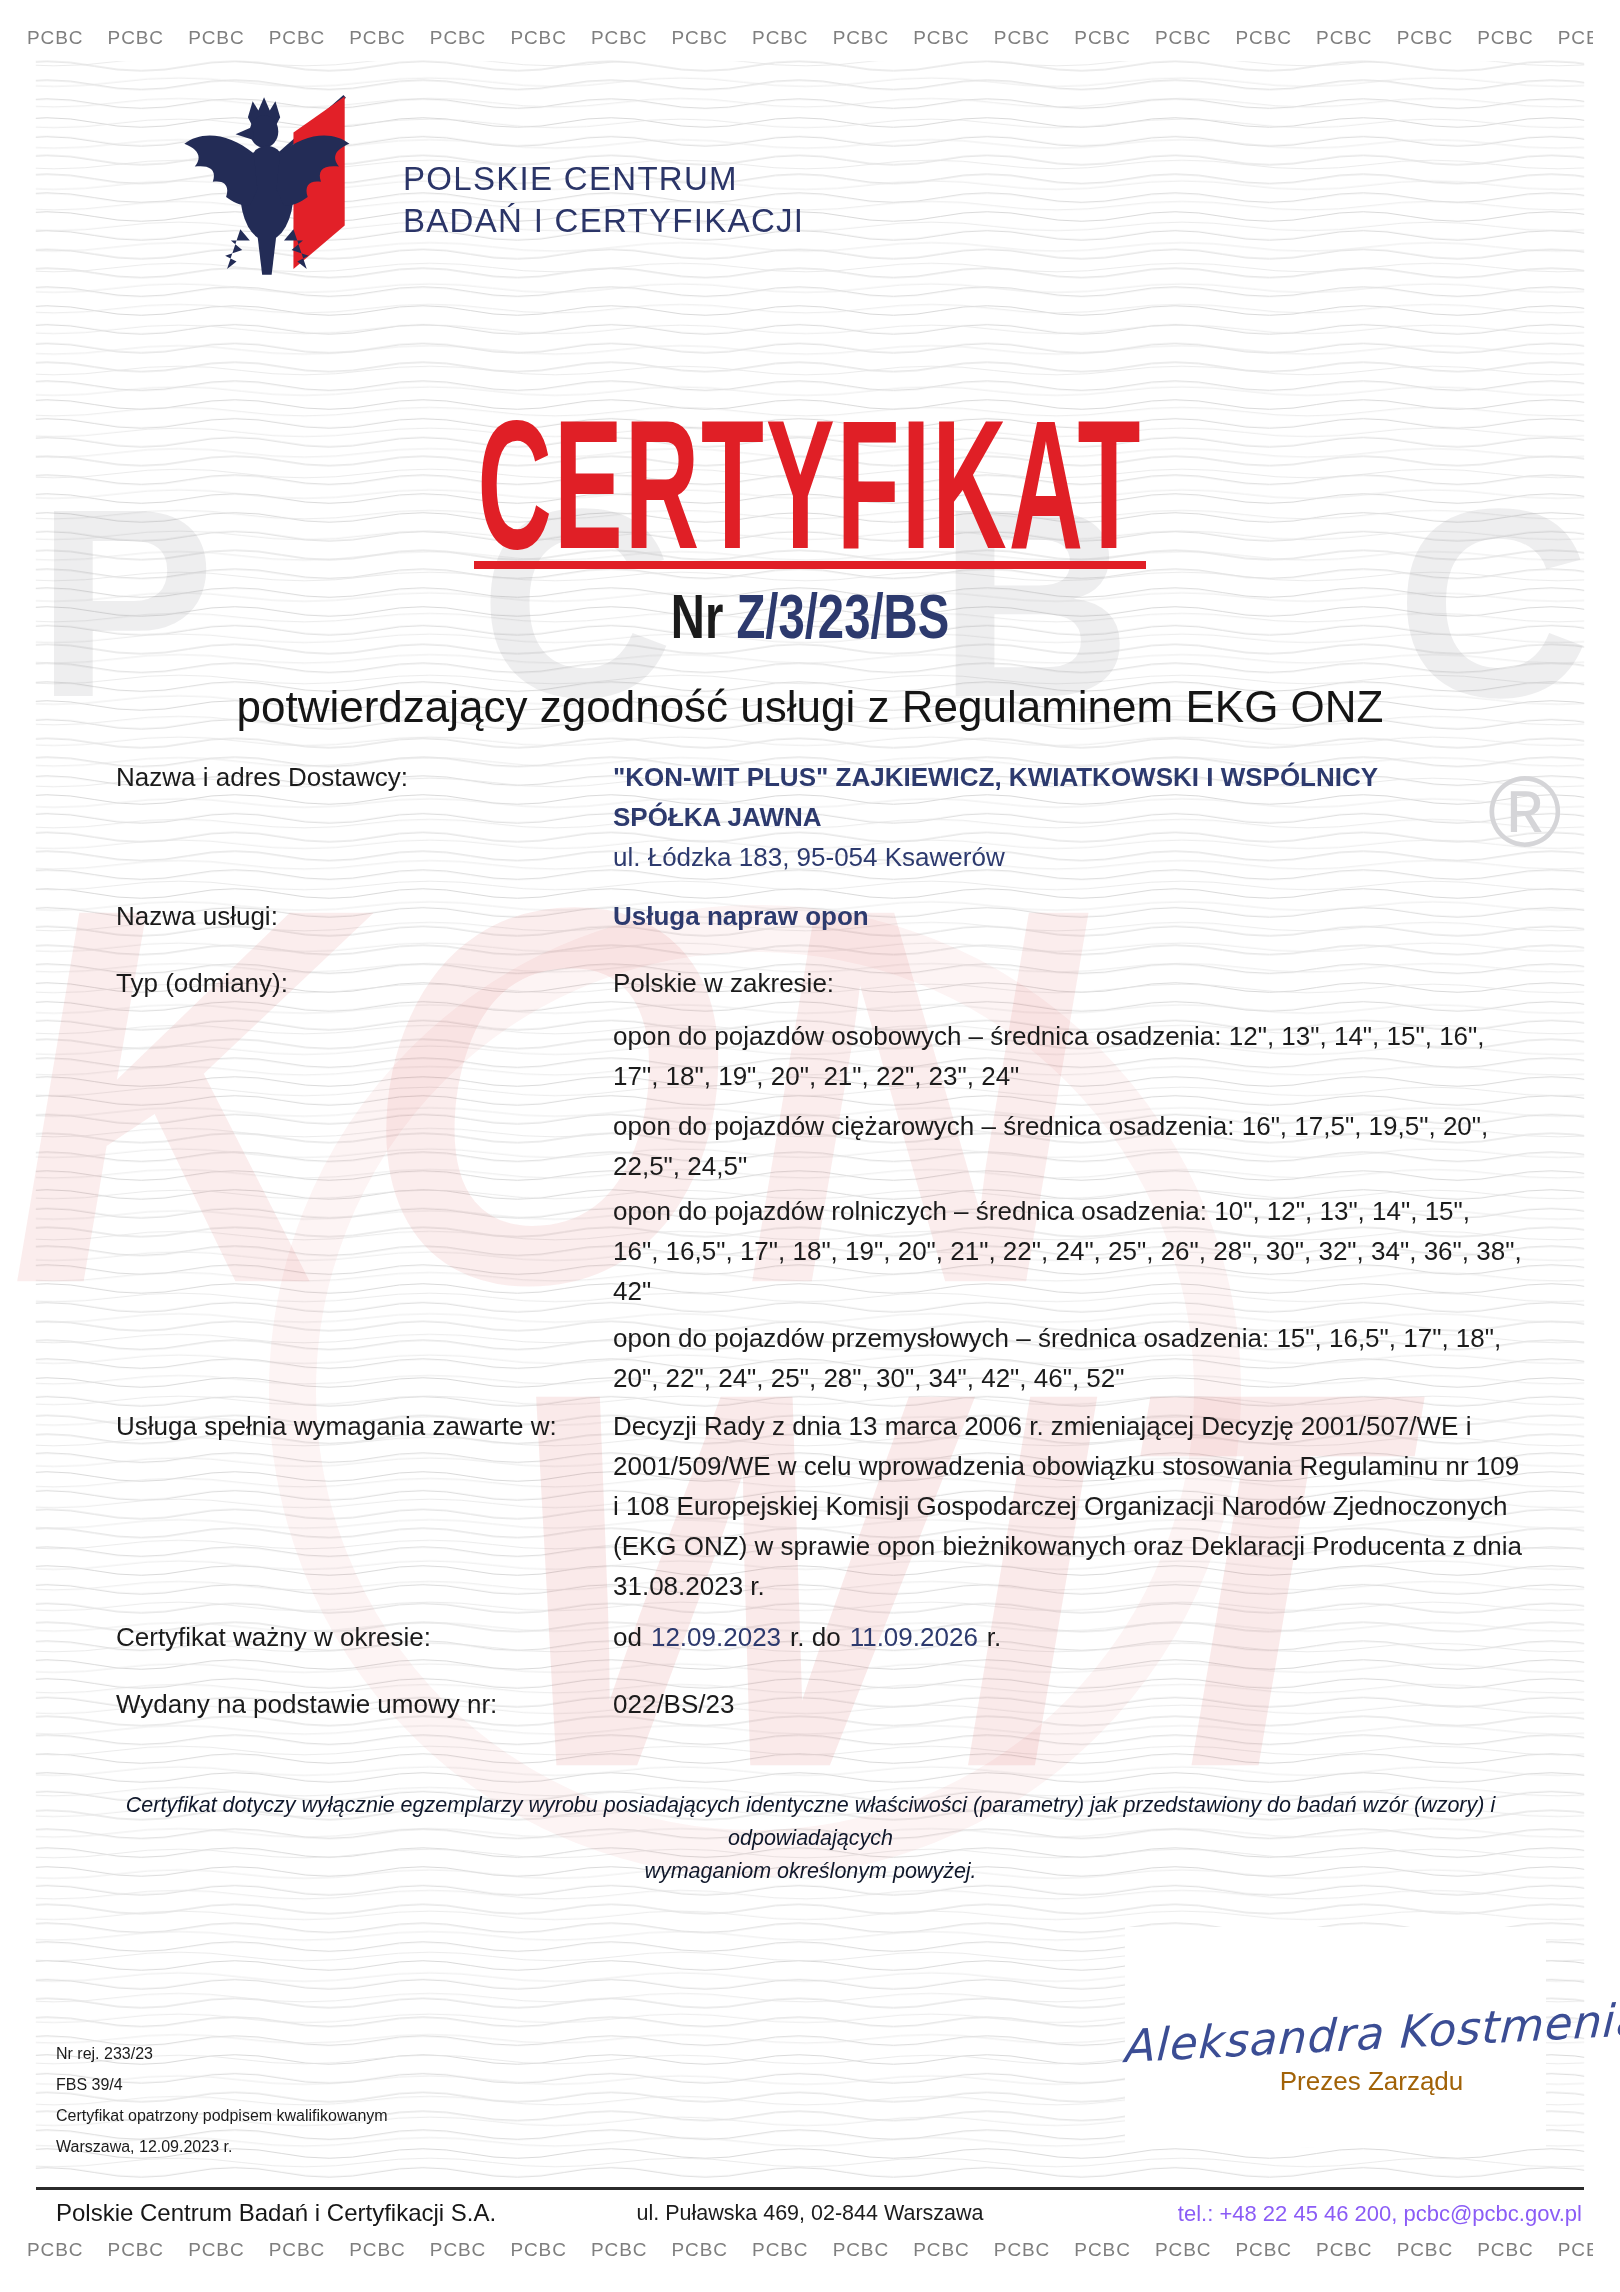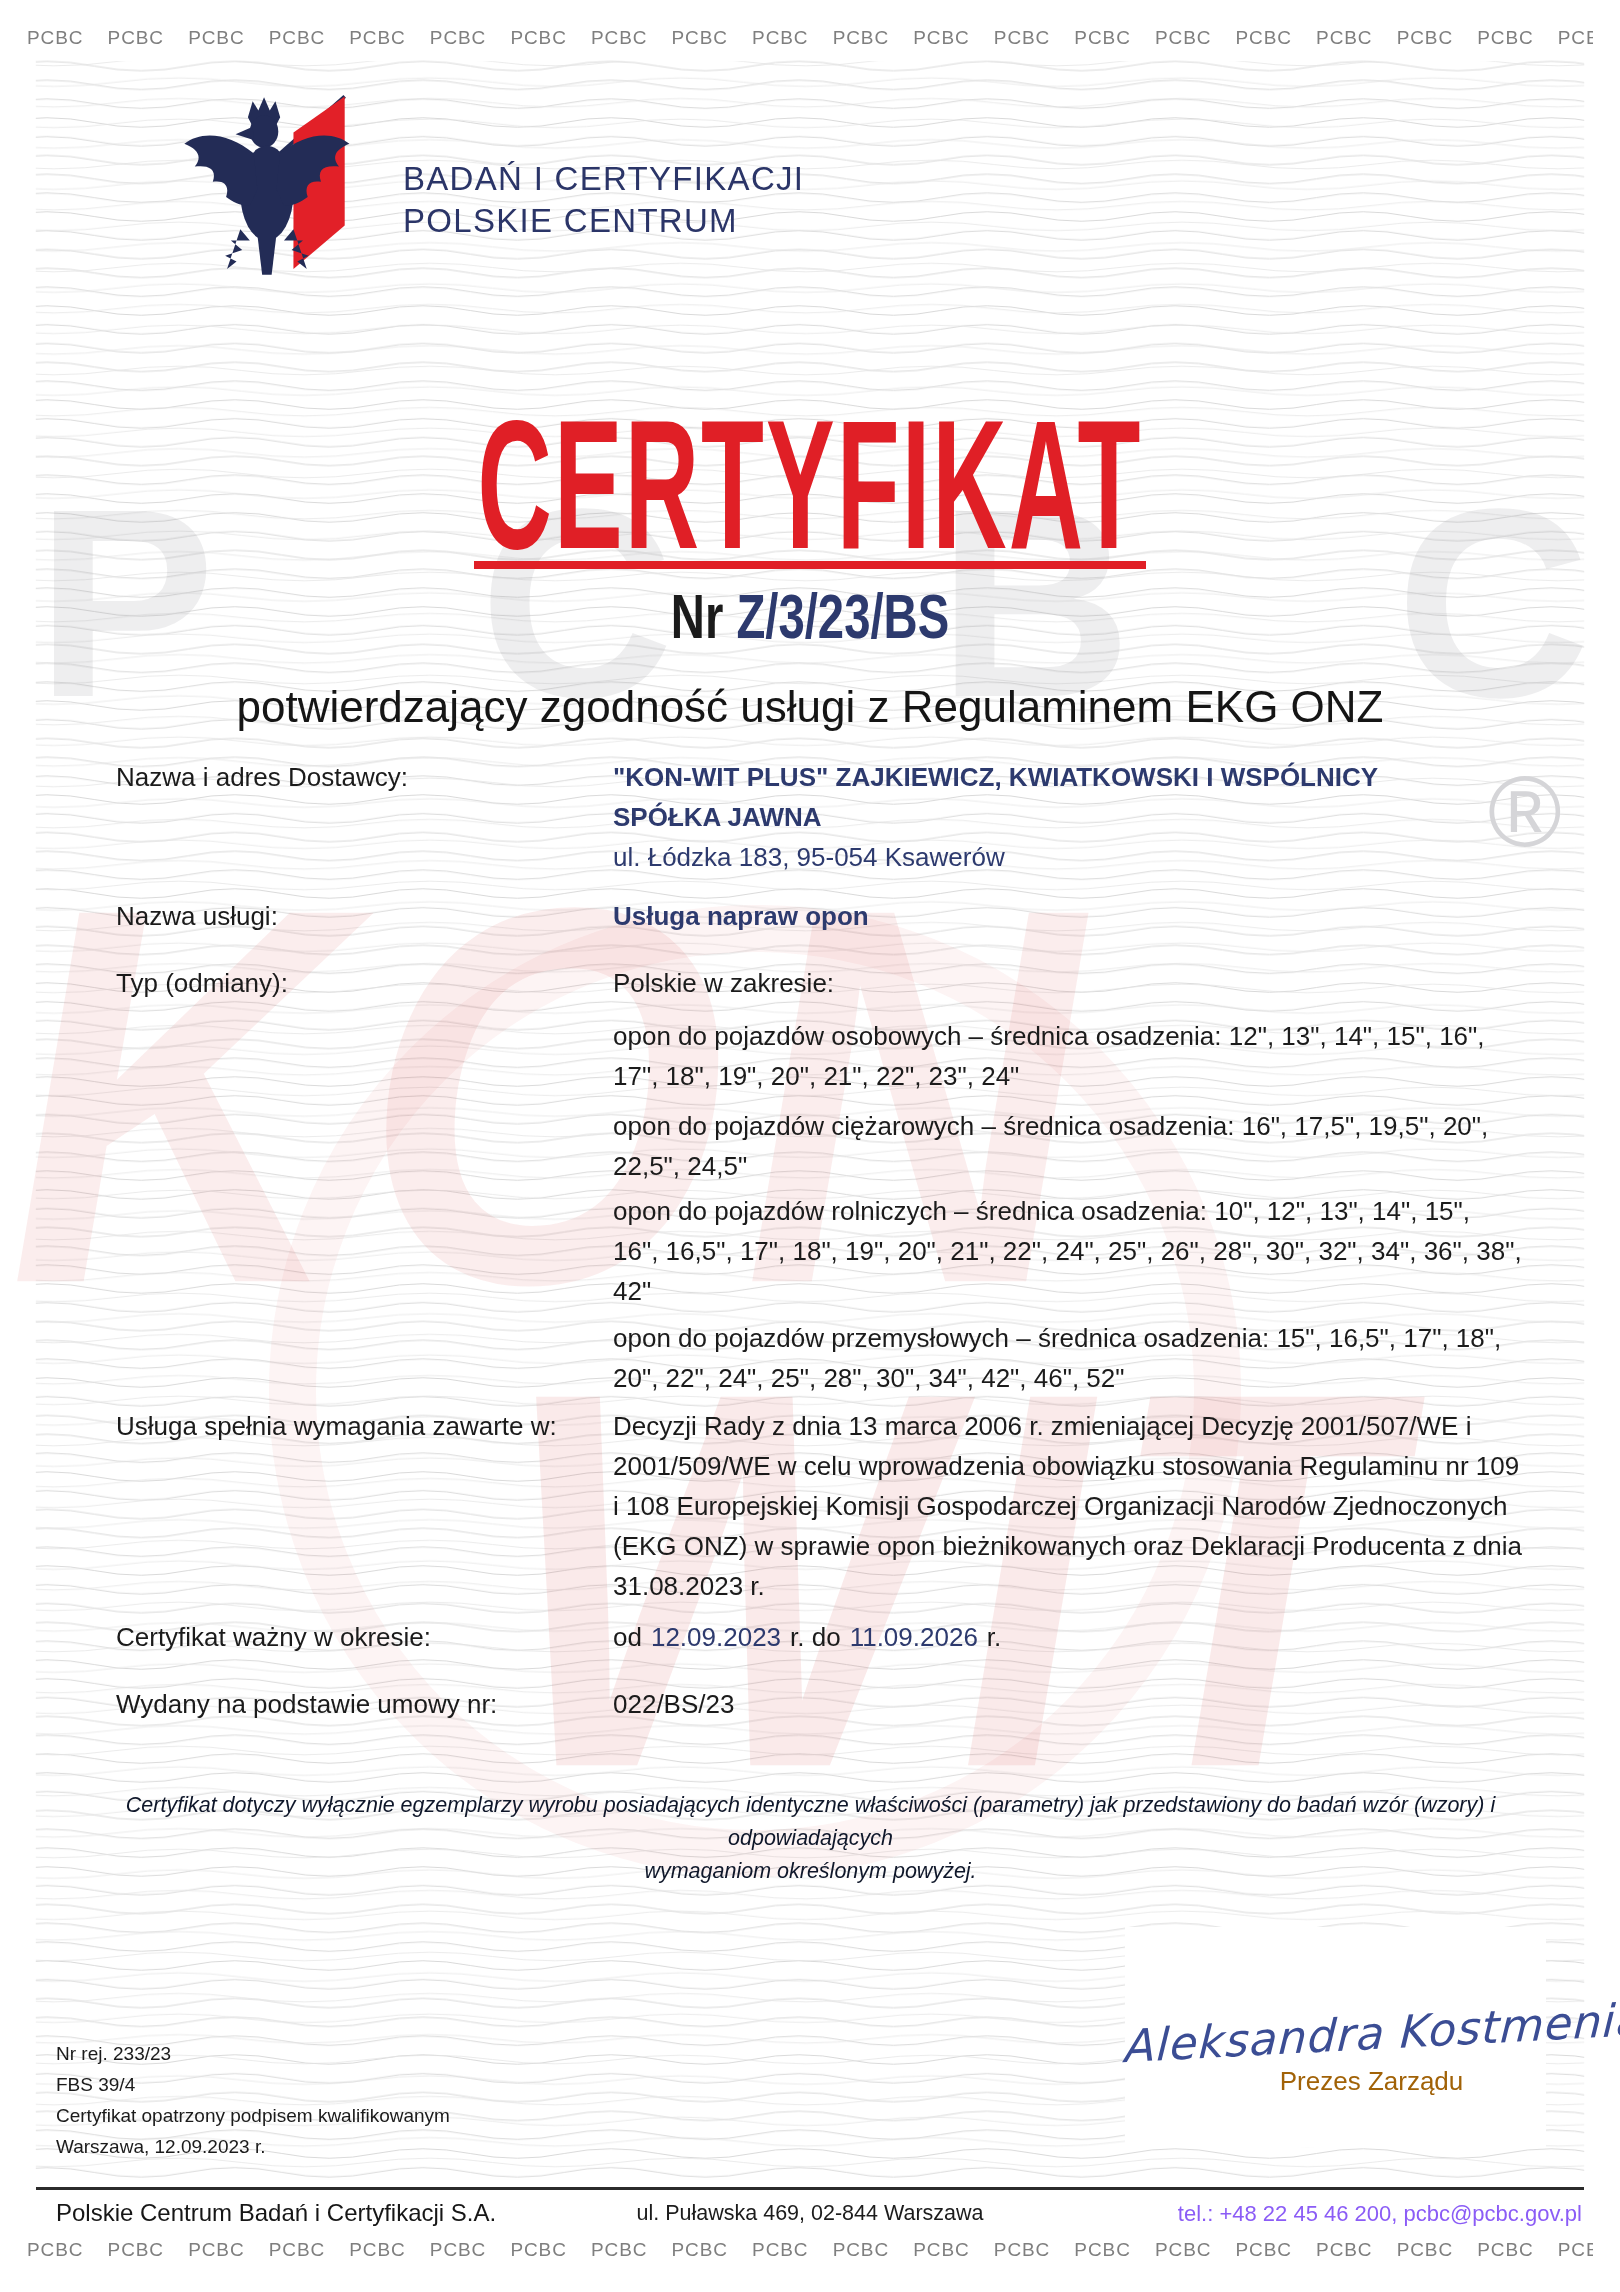--- a/index.html
+++ b/index.html
@@ -46,21 +46,21 @@
   .val span{margin-right:9px;}
   
   .fineprint{position:absolute;left:54px;top:1789px;width:1513px;z-index:2;text-align:center;
     font-size:21.5px;line-height:33px;font-style:italic;color:#0f172a;}
   
   .sig-panel{position:absolute;left:1125px;top:1927px;width:421px;height:220px;background:#ffffff;z-index:2;text-align:center;}
   .sig-name{margin-top:82px;font-size:45px;font-style:italic;color:#3b4d94;
     font-family:"DejaVu Sans",sans-serif;transform:rotate(-3deg) skewX(-6deg);letter-spacing:0.9px;white-space:nowrap;}
   .sig-role{margin-top:3.6px;font-size:26px;color:#a16207;transform:translateX(36px);}
   
-  .registry{position:absolute;left:56px;top:2038px;z-index:2;font-size:19px;line-height:31px;color:#1b1b1b;}
+  .registry{position:absolute;left:56px;top:2038px;z-index:2;font-size:16px;line-height:31px;color:#1b1b1b;}
   .footer-divider{position:absolute;left:36px;top:2187px;width:1548px;height:2.7px;background:#2b2b2b;z-index:3;}
   .footer-company{position:absolute;left:56px;top:2199px;font-size:24px;color:#161616;z-index:3;}
   .footer-address{position:absolute;left:0;top:2201px;width:1620px;text-align:center;font-size:21.5px;color:#1c1c1c;z-index:3;}
   .footer-contact{position:absolute;right:38px;top:2201px;font-size:22px;color:#8b5cf6;z-index:3;}
 </style>
 </head>
 <body>
 
 <div class="page">
 
@@ -97,22 +97,22 @@
       <polygon points="87,44 69,52 88,58"></polygon>
       <ellipse cx="102" cy="114" rx="28" ry="50"></ellipse>
       <path d="M88,72 C62,50 32,48 15,62 C30,68 34,76 26,86 C43,84 49,90 45,102 C57,100 63,106 59,118 C67,124 76,128 84,127 L92,110 Z"></path>
       <path d="M116,72 C142,50 172,48 189,62 C174,68 170,76 178,86 C161,84 155,90 159,102 C147,100 141,106 145,118 C137,124 128,128 120,127 L112,110 Z"></path>
       <polygon points="92,158 112,158 107,200 97,200"></polygon>
       <polygon points="74,152 84,164 64,164 76,174 58,180 70,186 60,194"></polygon>
       <polygon points="130,152 120,164 140,164 128,174 146,180 134,186 144,194"></polygon>
     </g>
   </svg>
   <div class="brand">
+    <div>POLSKIE CENTRUM</div>
     <div>BADAŃ I CERTYFIKACJI</div>
-    <div>POLSKIE CENTRUM</div>
   </div>
 
   <div class="title">CERTYFIKAT</div>
   <div class="title-underline"></div>
   <div class="cert-no">
     <span>Nr</span>
     <span class="navy">Z/3/23/BS</span>
   </div>
   <div class="subtitle">potwierdzający zgodność usługi z Regulaminem EKG ONZ</div>
 

